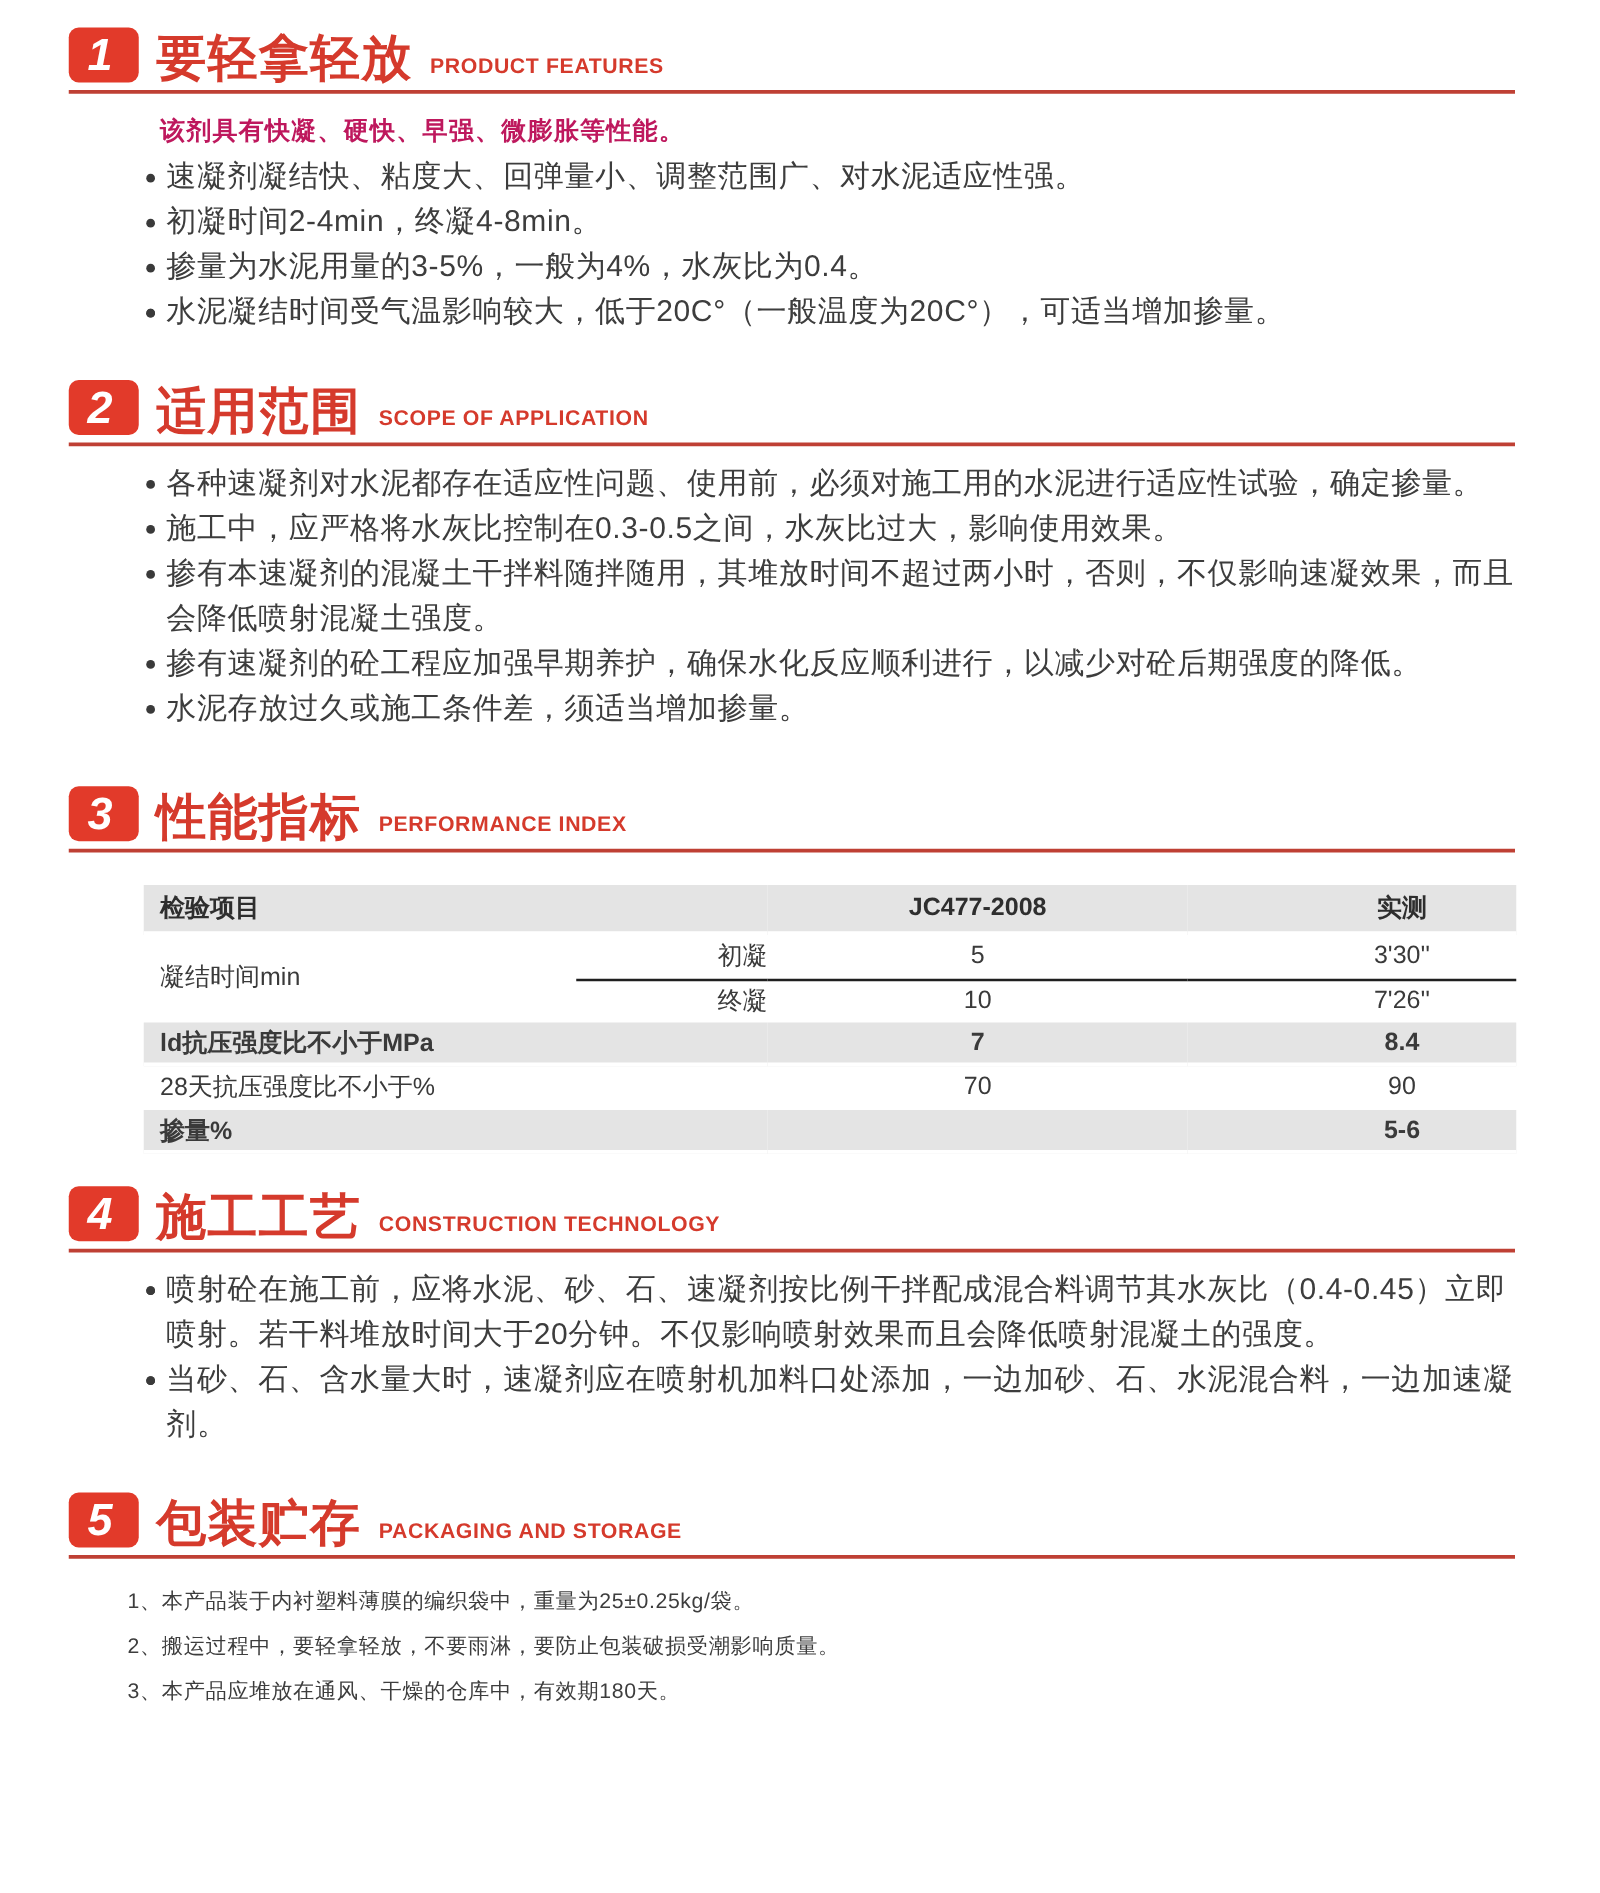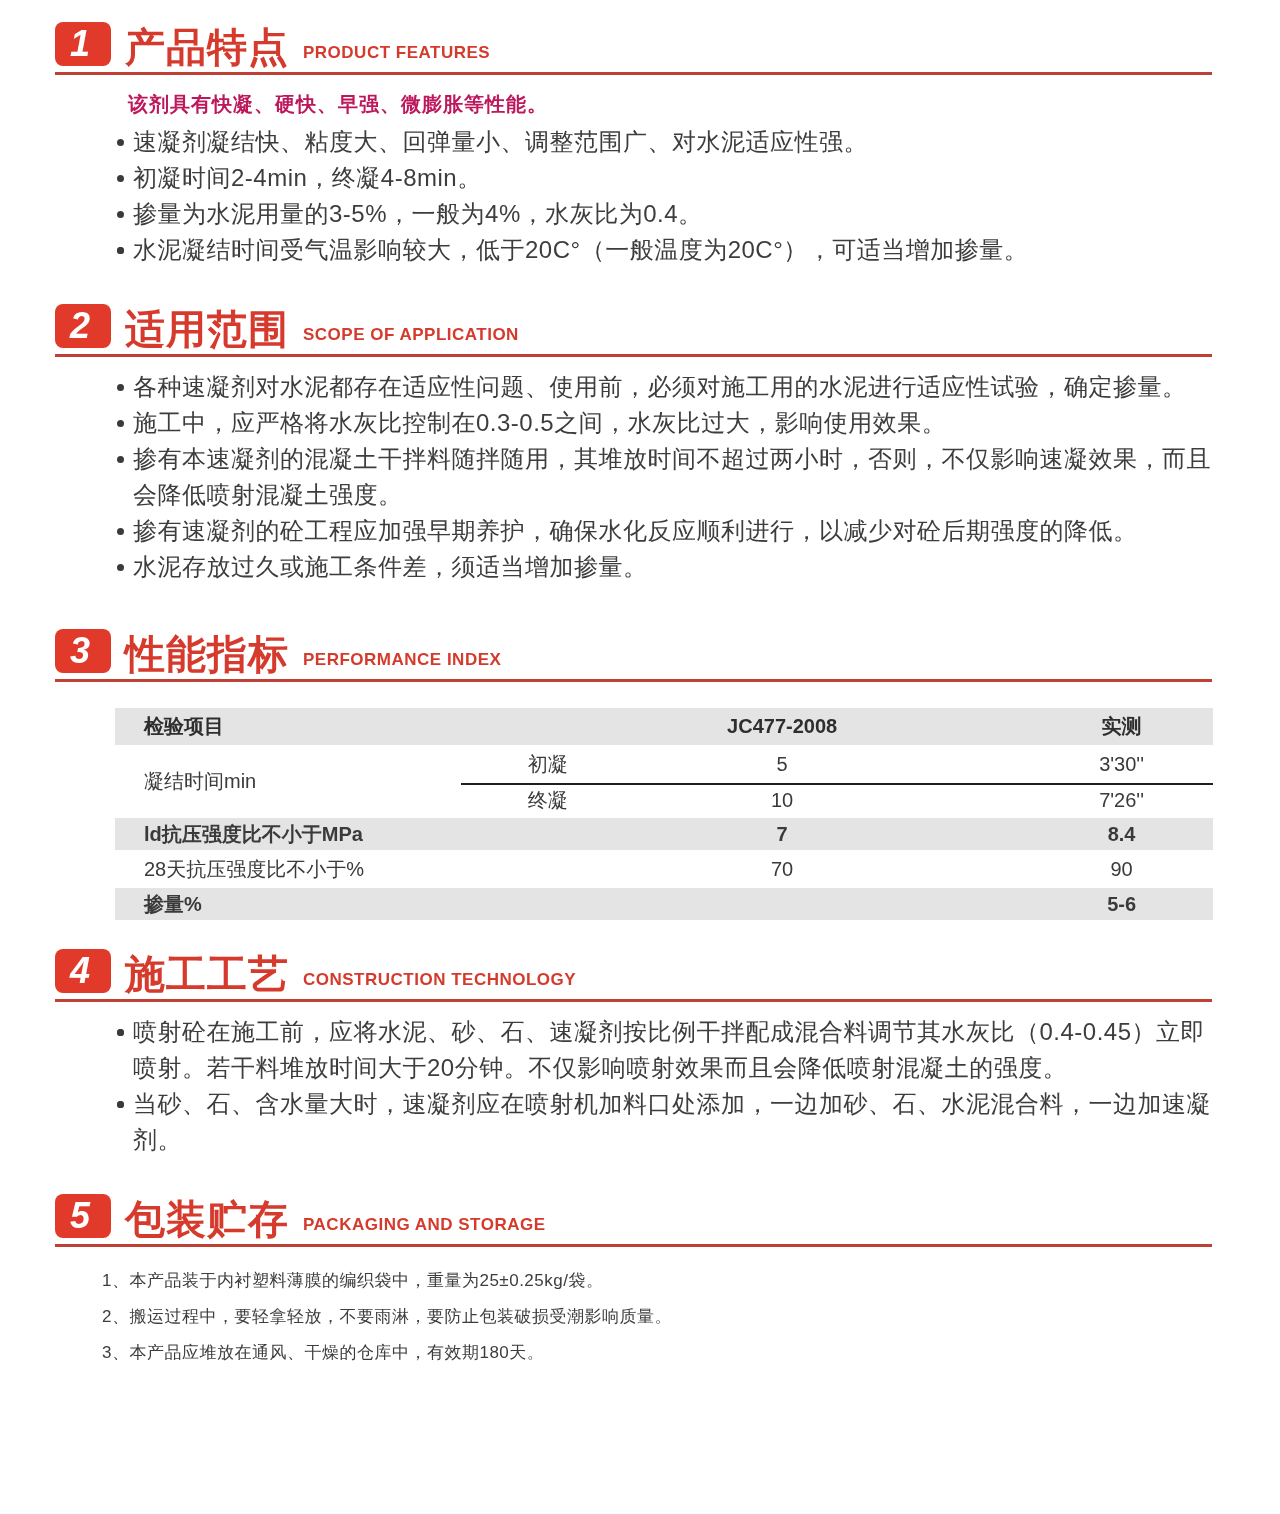--- a/index.html
+++ b/index.html
@@ -75,41 +75,41 @@
     border-collapse:separate;border-spacing:0;
     font-size:20px;color:#3a3a3a;
   }
   table.perf td{
     height:35px;
     border-bottom:3px solid #ffffff;
     vertical-align:middle;
   }
   table.perf tr.hdr td{height:40px;font-weight:bold;color:#2e2e2e;}
   table.perf .gray td{background:var(--table-gray);font-weight:bold;}
-  .c1{width:340px;padding-left:29px;text-align:left;}
-  .c2{width:150px;padding-left:20px;text-align:center;}
+  .c1{width:340px;padding-left:13px;text-align:left;}
+  .c2{width:150px;padding-left:20px;text-align:right;}
   .c3{width:330px;text-align:center;}
   .c4{width:258px;padding-left:80px;text-align:center;}
   tr.fin td{border-top:2px solid var(--divider-black);}
 
   ol.plain{
     list-style:none;
     margin:16px 0 0 47px;
   }
   ol.plain li{
     font-size:17px;line-height:36px;letter-spacing:0.5px;
   }
 </style>
 </head>
 <body>
 
 <section class="section" id="s1">
   <div class="sec-header">
     <div class="badge">1</div>
-    <div class="sec-title">产品特点</div>
+    <div class="sec-title">要轻拿轻放</div>
     <div class="sec-sub">PRODUCT FEATURES</div>
   </div>
   <p class="intro">该剂具有快凝、硬快、早强、微膨胀等性能。</p>
   <ul class="bullets">
     <li><span class="dot"></span><span>速凝剂凝结快、粘度大、回弹量小、调整范围广、对水泥适应性强。</span></li>
     <li><span class="dot"></span><span>初凝时间2-4min，终凝4-8min。</span></li>
     <li><span class="dot"></span><span>掺量为水泥用量的3-5%，一般为4%，水灰比为0.4。</span></li>
     <li><span class="dot"></span></li>
     <li><span class="dot"></span><span>水泥凝结时间受气温影响较大，低于20C°（一般温度为20C°），可适当增加掺量。</span></li>
   </ul>

